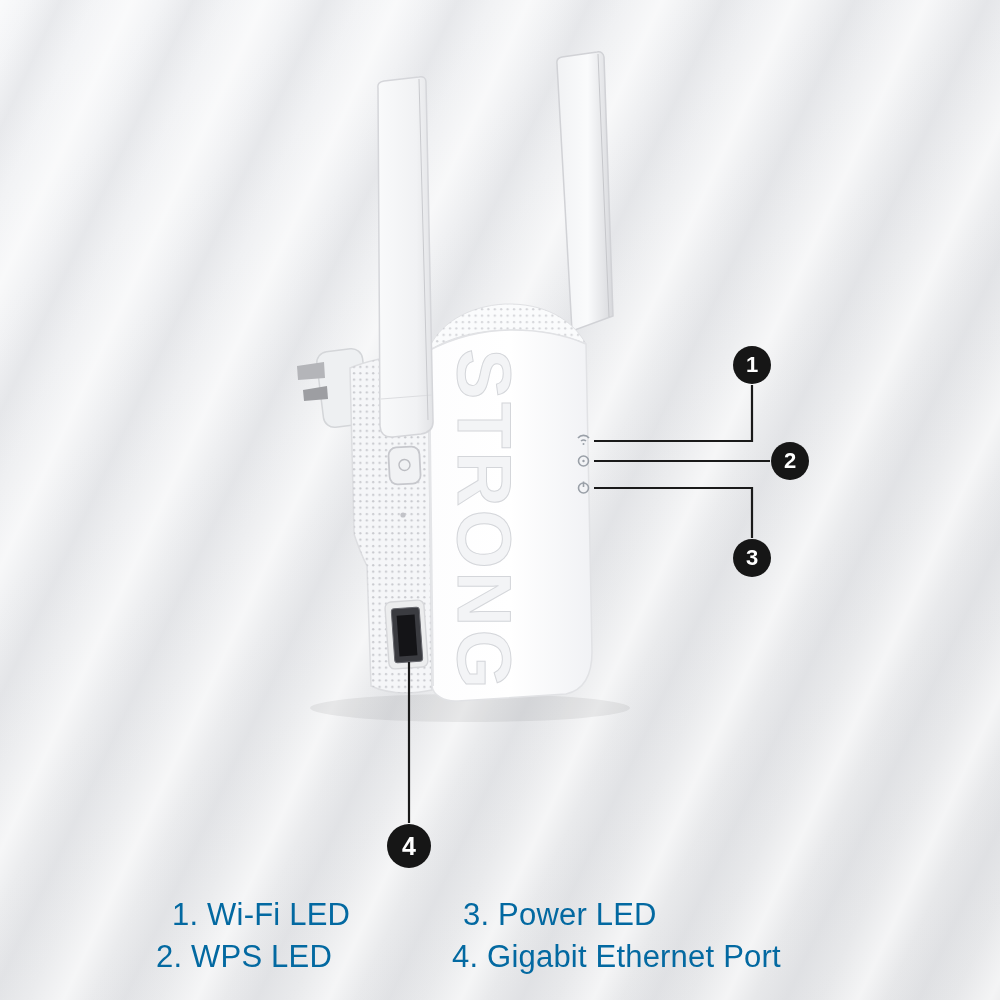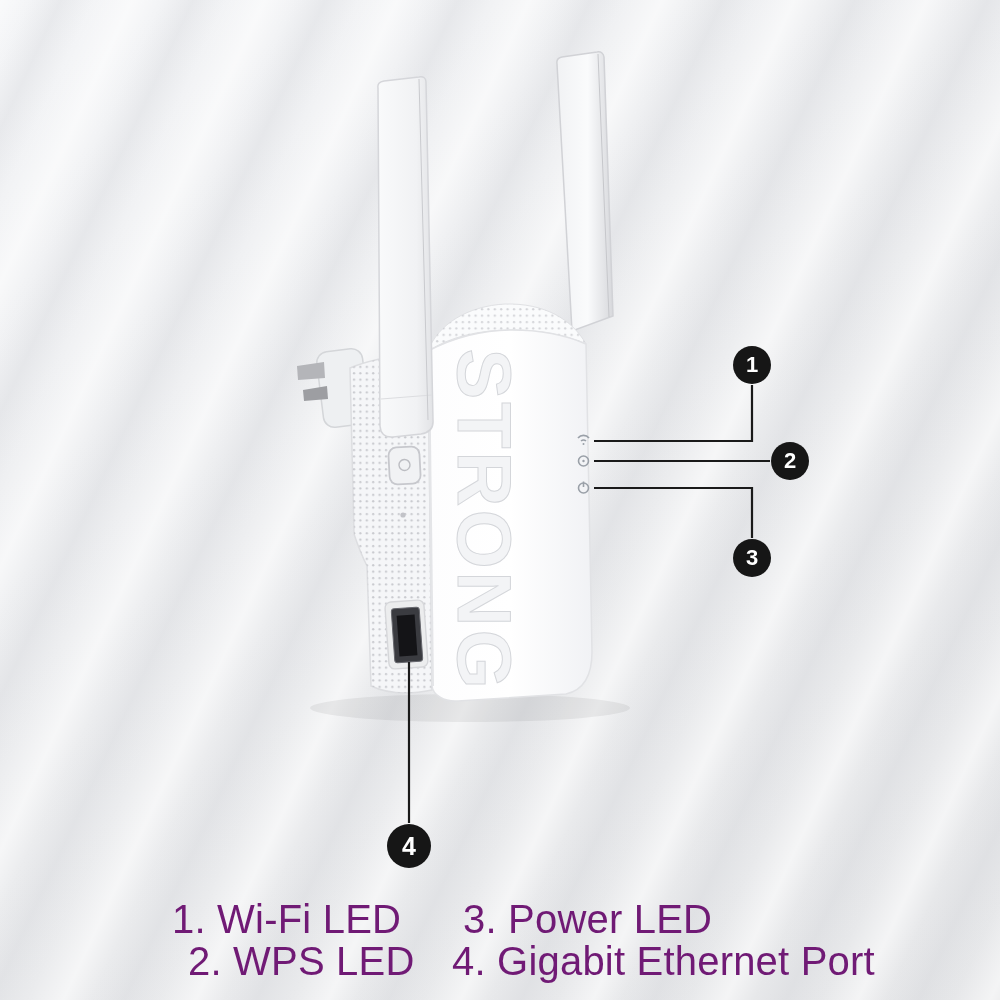--- a/index.html
+++ b/index.html
@@ -19,21 +19,21 @@
   }
   .device-svg{position:absolute;left:0;top:0;}
   .badge{
     position:absolute;background:#161616;color:#ffffff;border-radius:50%;
     display:flex;align-items:center;justify-content:center;font-weight:700;
     line-height:1;
   }
   .b38{width:38px;height:38px;font-size:22px;}
   .b44{width:44px;height:44px;font-size:25px;}
   .legend-item{
-    position:absolute;color:#701a75;font-size:40px;font-weight:500;
+    position:absolute;color:#0369a1;font-size:31px;font-weight:500;
     letter-spacing:.2px;white-space:nowrap;
   }
 </style>
 </head>
 <body>
 
 <div class="stage">
   <div class="bg"></div>
 
   <svg class="device-svg" width="1000" height="1000" viewBox="0 0 1000 1000">
@@ -139,21 +139,21 @@
   <div class="badge b38" style="left:733px;top:346px;">1</div>
   <div class="badge b38" style="left:771px;top:442px;">2</div>
   <div class="badge b38" style="left:733px;top:539px;">3</div>
   <div class="badge b44" style="left:387px;top:824px;">4</div>
 
   <div>
     <div class="legend-item" style="left:172px;top:897px;">
       <span>1.</span>
       <span>Wi-Fi LED</span>
     </div>
-    <div class="legend-item" style="left:188px;top:939px;">
+    <div class="legend-item" style="left:156px;top:939px;">
       <span>2.</span>
       <span>WPS LED</span>
     </div>
     <div class="legend-item" style="left:463px;top:897px;">
       <span>3.</span>
       <span>Power LED</span>
     </div>
     <div class="legend-item" style="left:452px;top:939px;">
       <span>4.</span>
       <span>Gigabit Ethernet Port</span>

